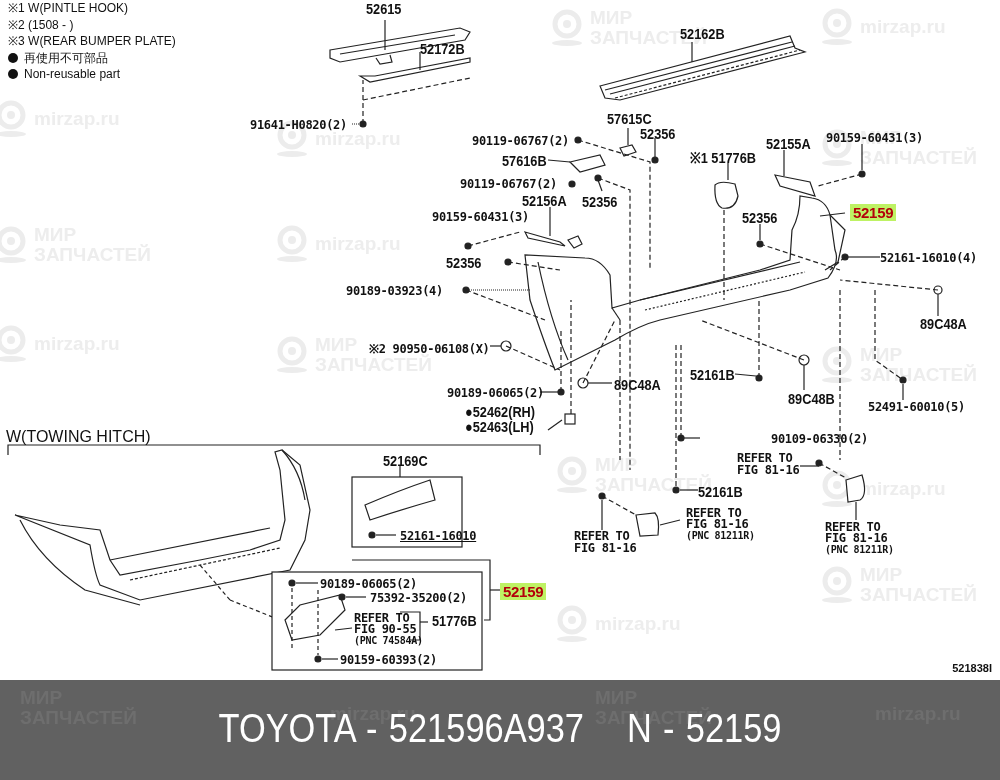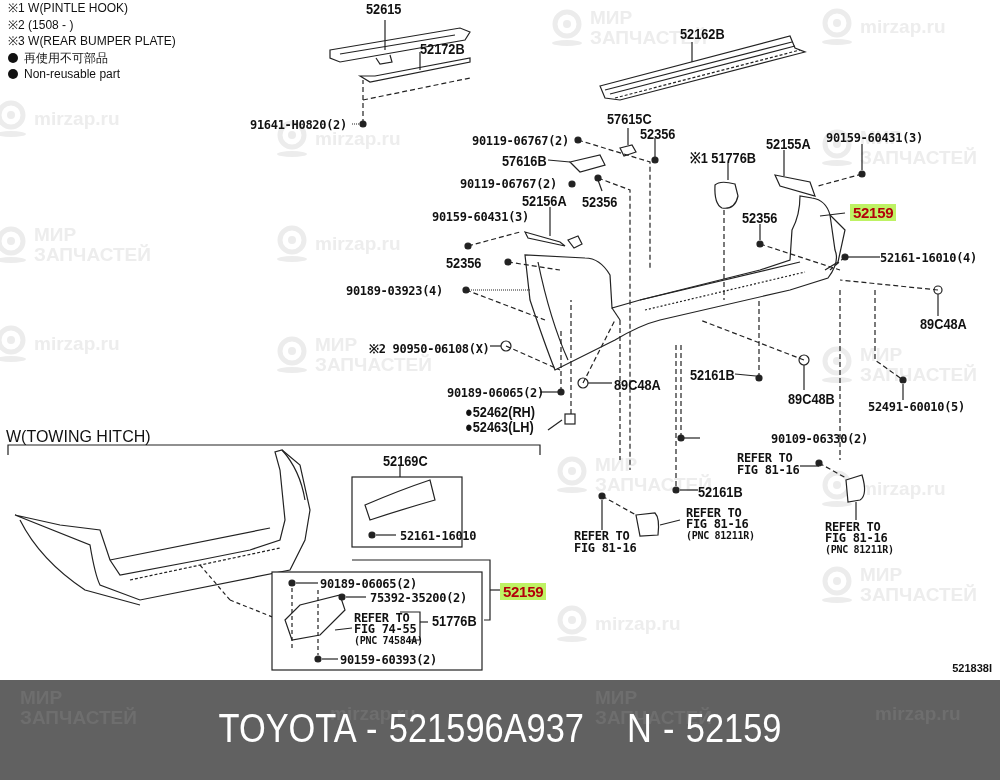--- a/index.html
+++ b/index.html
@@ -314,27 +314,27 @@
       <div>FIG 81-16</div>
     </div>
   <div class="lbl" style="left:825px;top:522px;line-height:11px;">
       <div>REFER TO</div>
       <div>FIG 81-16</div>
       <div style="font-size:10px">(PNC 81211R)</div>
     </div>
 
   <div class="section-label">W(TOWING HITCH)</div>
   <div class="lbl big" style="left:383px;top:452px;">52169C</div>
-  <div class="lbl" style="left:400px;top:529px;">52161-16010</div>
+  <div class="lbl" style="left:400px;top:529px;text-decoration:underline;">52161-16010</div>
   <div class="lbl" style="left:320px;top:577px;">90189-06065(2)</div>
   <div class="lbl" style="left:370px;top:591px;">75392-35200(2)</div>
   <div class="lbl hl" style="left:500px;top:583px;">52159</div>
   <div class="lbl" style="left:354px;top:613px;line-height:11px;">
       <div>REFER TO</div>
-      <div>FIG 74-55</div>
+      <div>FIG 90-55</div>
       <div style="font-size:10px">(PNC 74584A)</div>
     </div>
   <div class="lbl big" style="left:432px;top:612px;">51776B</div>
   <div class="lbl" style="left:340px;top:653px;">90159-60393(2)</div>
 
   <div class="refcode">521838I</div>
 </div>
 
 <div id="footer">
   <div class="wmf" style="left:20px;top:8px;"><span>МИР</span><br><span>ЗАПЧАСТЕЙ</span></div>

